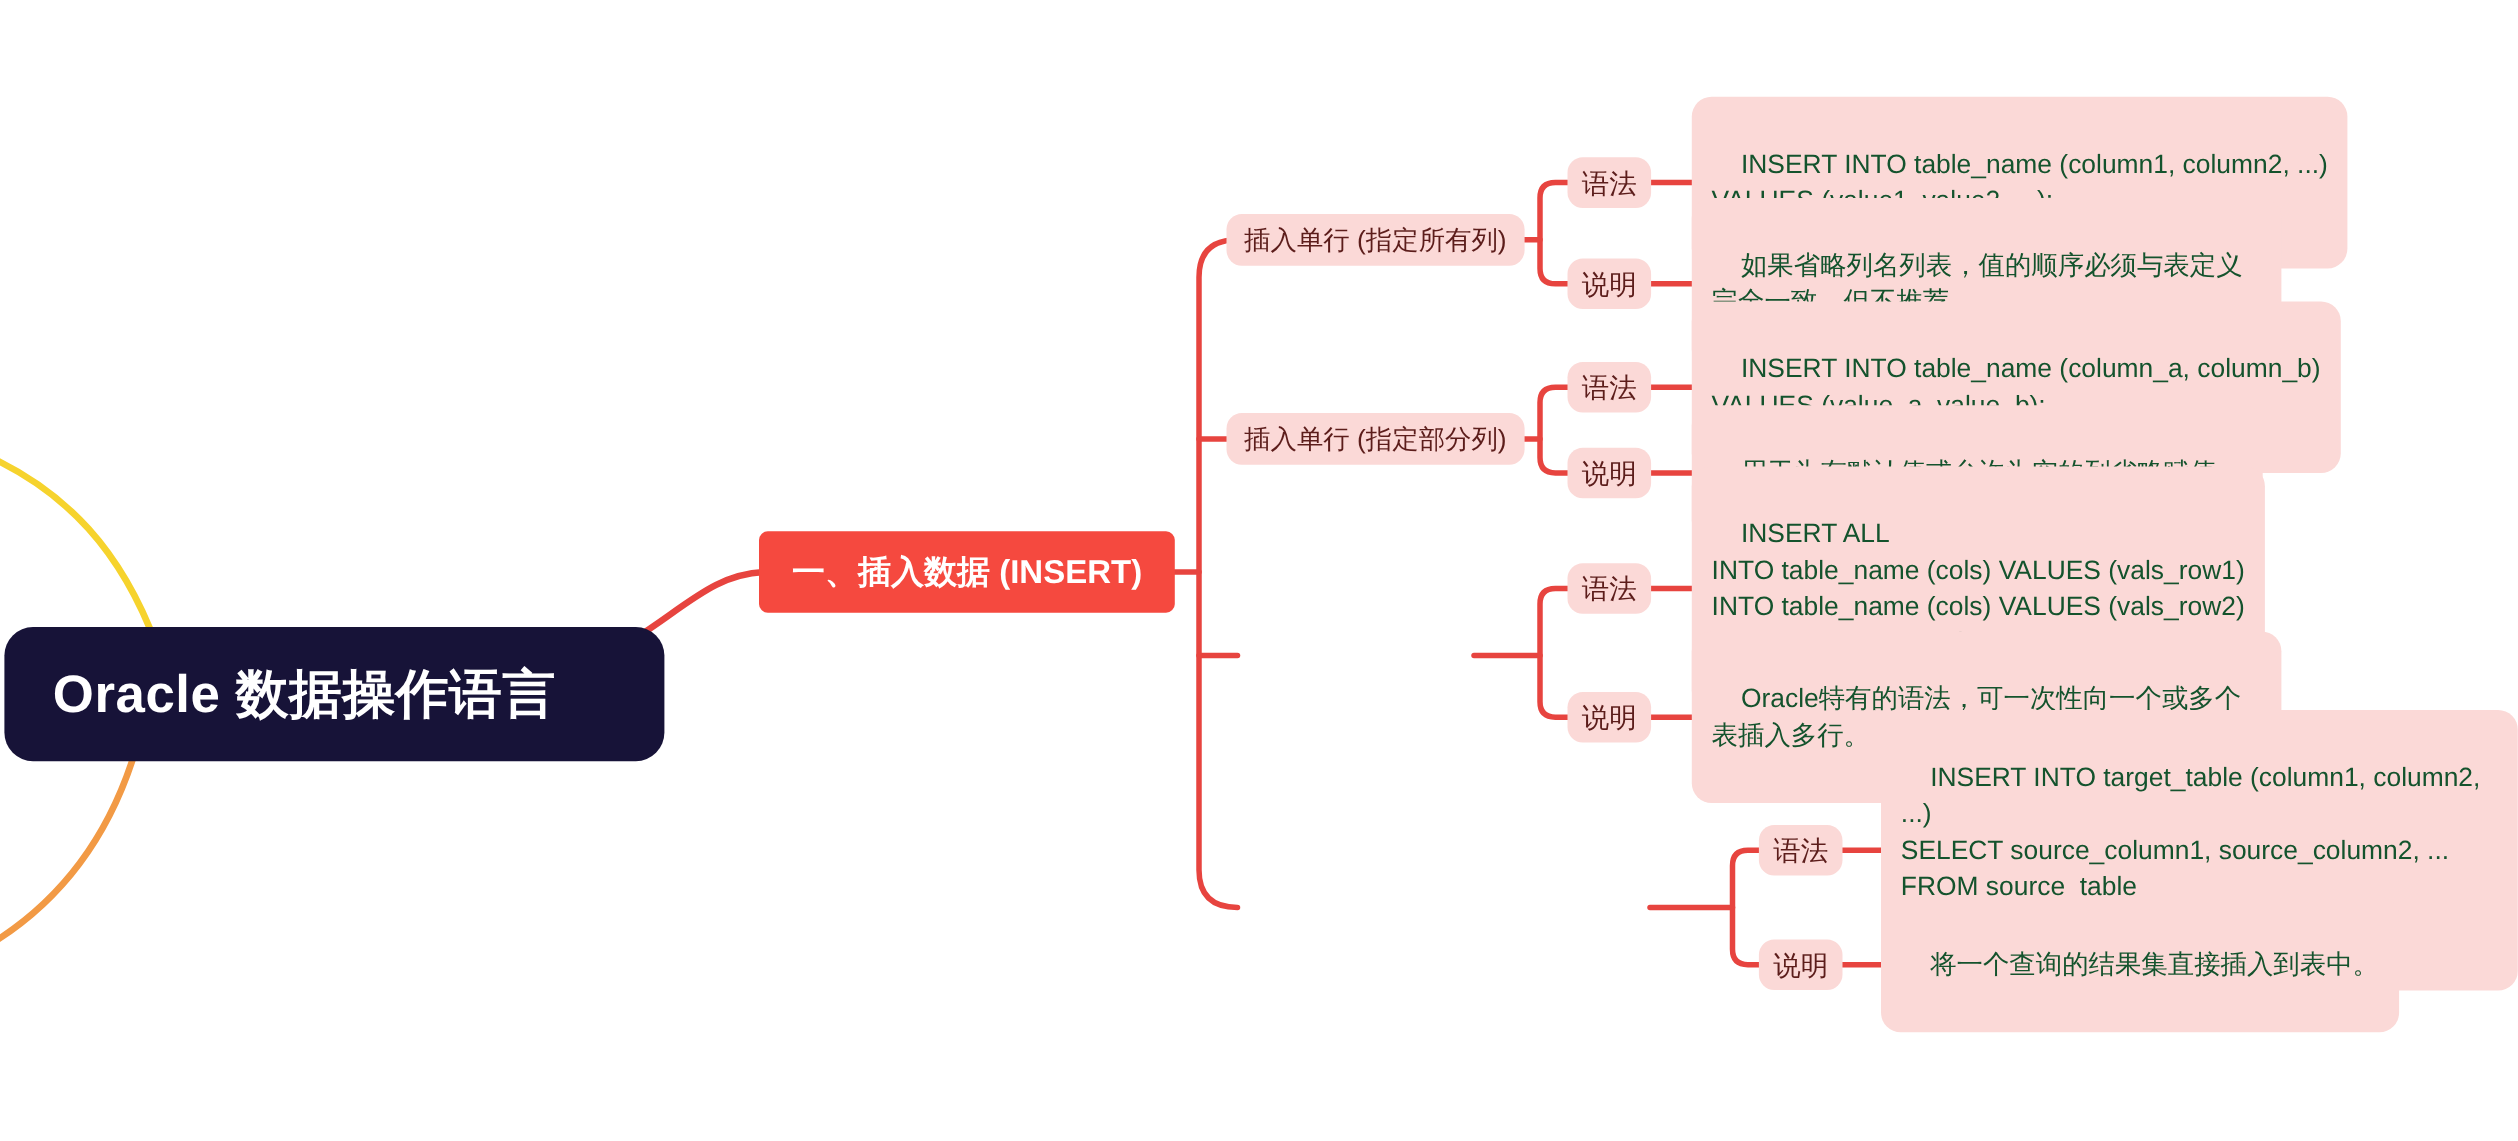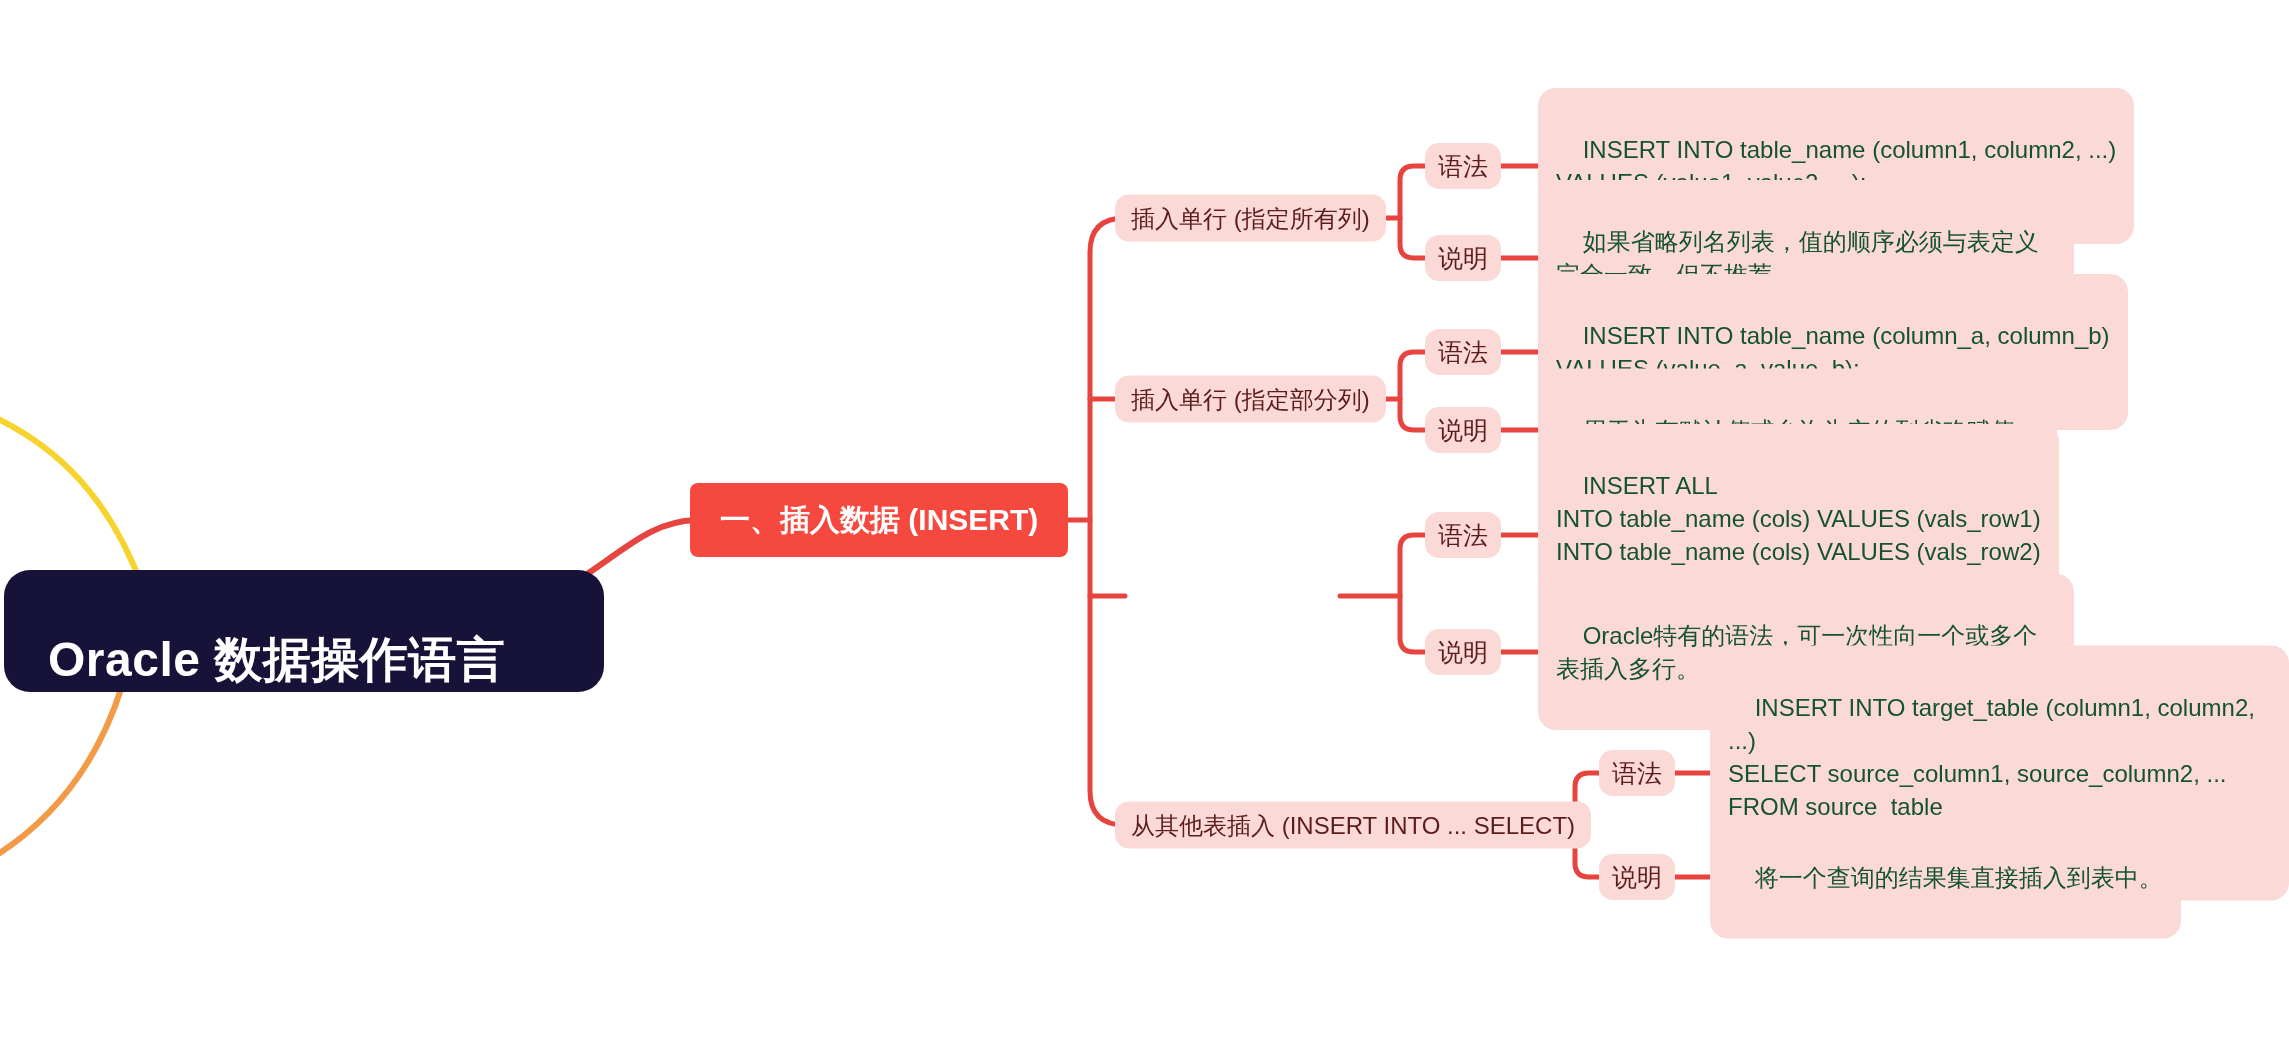--- a/index.html
+++ b/index.html
@@ -82,21 +82,21 @@
     <path d="M 1450,535 L 1414,535 Q 1400,535 1400,549 L 1400,638 Q 1400,652 1414,652 L 1450,652" stroke="#e7443f" stroke-width="5" fill="none" stroke-linecap="round"></path>
     <path d="M 1470,535 L 1570,535" stroke="#e7443f" stroke-width="5" fill="none" stroke-linecap="round"></path>
     <path d="M 1470,652 L 1570,652" stroke="#e7443f" stroke-width="5" fill="none" stroke-linecap="round"></path>
 
     <path d="M 1500,825 L 1575,825" stroke="#e7443f" stroke-width="5" fill="none" stroke-linecap="round"></path>
     <path d="M 1625,773 L 1589,773 Q 1575,773 1575,787 L 1575,863 Q 1575,877 1589,877 L 1625,877" stroke="#e7443f" stroke-width="5" fill="none" stroke-linecap="round"></path>
     <path d="M 1648,773 L 1748,773" stroke="#e7443f" stroke-width="5" fill="none" stroke-linecap="round"></path>
     <path d="M 1648,877 L 1748,877" stroke="#e7443f" stroke-width="5" fill="none" stroke-linecap="round"></path>
   </svg>
 
-  <div class="nodebase root-box" style="left:4px;top:631px;align-items:flex-end;">
+  <div class="nodebase root-box" style="left:4px;top:631px;">
     <span>Oracle 数据操作语言</span>
   </div>
 
   <div class="nodebase branch-box" style="left:690px;top:520px;">
     <span>一、插入数据 (INSERT)</span>
   </div>
 
   <div class="nodebase topic-box" style="left:1115px;top:218px;">
     <span>插入单行 (指定所有列)</span>
   </div>
@@ -140,23 +140,20 @@
 INTO table_name (cols) VALUES (vals_row2)
 SELECT  FROM dual;</span>
   </div>
   <div class="nodebase label-box" style="left:1425px;top:652px;">
     <span>说明</span>
   </div>
   <div class="nodebase content-box wrap-limit" style="left:1538px;top:652px;">
     <span>Oracle特有的语法，可一次性向一个或多个表插入多行。</span>
   </div>
 
-  <div class="nodebase topic-box" style="left:1115px;top:825px;">
-    <span>从其他表插入 (INSERT INTO ... SELECT)</span>
-  </div>
   <div class="nodebase label-box" style="left:1599px;top:773px;">
     <span>语法</span>
   </div>
   <div class="nodebase content-box" style="left:1710px;top:773px;">
     <span>INSERT INTO target_table (column1, column2, ...)
 SELECT source_column1, source_column2, ...
 FROM source_table
 WHERE condition;</span>
   </div>
   <div class="nodebase label-box" style="left:1599px;top:877px;">

